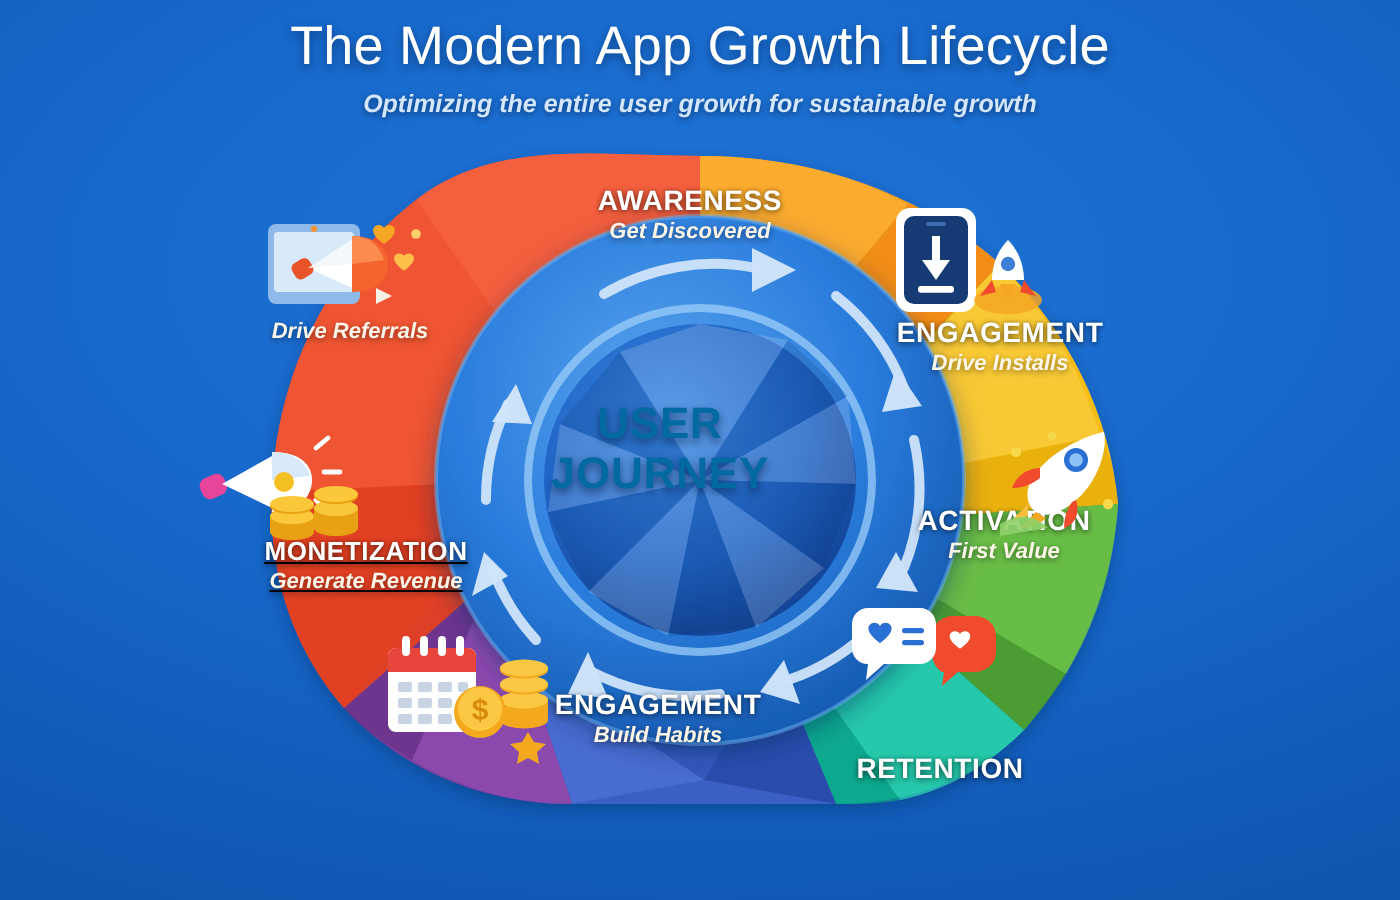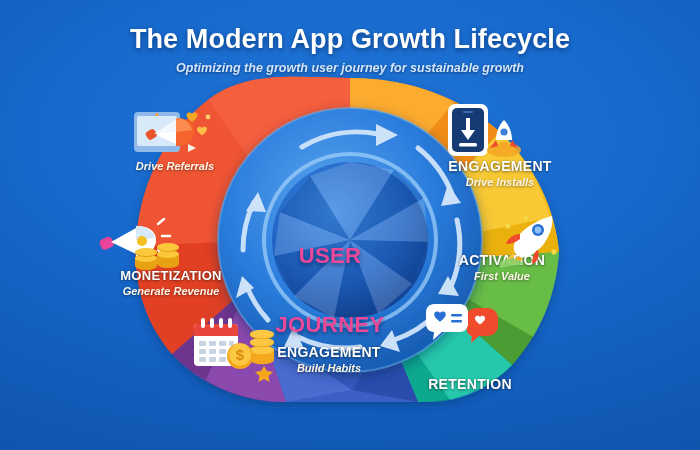--- a/index.html
+++ b/index.html
@@ -7,23 +7,22 @@
   body {
     font-family:"Liberation Sans", sans-serif;
     background:radial-gradient(ellipse 120% 100% at 50% 30%, #2176d8 0%, #1769cc 35%, #1159b5 70%, #0d4fa3 100%);
     position:relative;
   }
   #stage { position:absolute; inset:0; }
 
   
   .hdr { position:absolute; left:0; right:0; top:8px; text-align:center; z-index:40; }
   .title {
-    font-size:27px; font-weight:bold; color:#ffffff; letter-spacing:.1px;
+    font-size:27px; font-weight:normal; color:#ffffff; letter-spacing:.1px;
     text-shadow:0 2px 5px rgba(0,30,70,.55);
-    margin-top:16px;
   }
   .subtitle {
     margin-top:6px; font-size:12.5px; font-style:italic; font-weight:bold;
     color:#d3e6fb; text-shadow:0 1px 3px rgba(0,25,60,.6);
   }
 
   
   #wheel { position:absolute; left:88px; top:72px; width:524px; height:330px; }
   #wheel svg { display:block; width:100%; height:100%; overflow:visible; }
 
@@ -39,52 +38,51 @@
     text-shadow:0 1px 3px rgba(0,0,0,.45);
     white-space:nowrap;
   }
   .lbl.sm .t { font-size:13px; }
 
   .l-awareness    { left:250px; top:92px; }
   .l-acquisition  { left:405px; top:158px; }
   .l-activation   { left:407px; top:252px; }
   .l-retention    { left:375px; top:340px;margin-top:36px; }
   .l-engagement   { left:234px; top:344px; }
-  .l-monetization { left:76px;  top:268px; }
+  .l-monetization { left:88px;  top:268px;text-decoration:underline; }
   .l-advocacy     { left:80px;  top:158px; }
 
   
   .hub {
     position:absolute; left:262px; top:200px; width:136px; text-align:center; z-index:30;
     pointer-events:none;
   }
   .hub div {
-    font-size:22px; font-weight:bold; color:#ec4899; line-height:1.13; letter-spacing:.4px;
+    font-size:22px; font-weight:bold; color:#0369a1; line-height:1.13; letter-spacing:.4px;
     text-shadow:0 2px 4px rgba(0,20,60,.6);
-    margin-top:44px;
   }
 
   
   .ic { position:absolute; z-index:28; }
   .ic svg { display:block; overflow:visible; }
   .i-advocacy     { left:132px; top:104px; }
   .i-acquisition  { left:444px; top:102px; }
   .i-activation   { left:500px; top:212px; }
   .i-retention    { left:424px; top:304px; }
   .i-engagement   { left:190px; top:316px; }
   .i-monetization { left:98px;  top:216px; }
 </style>
 </head>
 <body>
 
 <div id="stage">
 
   <div class="hdr">
     <div class="title">The Modern App Growth Lifecycle</div>
-    <div class="subtitle">Optimizing the growth user journey for sustainable growth</div>
+    <div class="subtitle">Optimizing the entire user growth for sustainable growth</div>
   </div>
 
   <div id="wheel">
     <svg viewBox="0 0 524 330" preserveAspectRatio="none">
       <defs>
         <radialGradient id="hubOuter" cx="42%" cy="34%" r="72%">
           <stop offset="0%" stop-color="#57a3ee"></stop>
           <stop offset="55%" stop-color="#2a7cdc"></stop>
           <stop offset="100%" stop-color="#1457ad"></stop>
         </radialGradient>
@@ -192,20 +190,24 @@
         <polygon points="360,112 373,131 353,134"></polygon>
         <polygon points="360,204 371,224 350,222"></polygon>
         <polygon points="304,258 312,280 292,274"></polygon>
         <polygon points="206,254 196,275 216,277"></polygon>
         <polygon points="154,204 148,226 166,216"></polygon>
         <polygon points="170,120 158,139 178,140"></polygon>
       </g>
     </svg>
   </div>
 
+  <div class="lbl l-awareness">
+    <div class="t">AWARENESS</div>
+    <div class="s">Get Discovered</div>
+  </div>
 
   <div class="lbl l-acquisition">
     <div class="t">ENGAGEMENT</div>
     <div class="s">Drive Installs</div>
   </div>
 
   <div class="lbl l-activation">
     <div class="t">ACTIVATION</div>
     <div class="s">First Value</div>
   </div>

